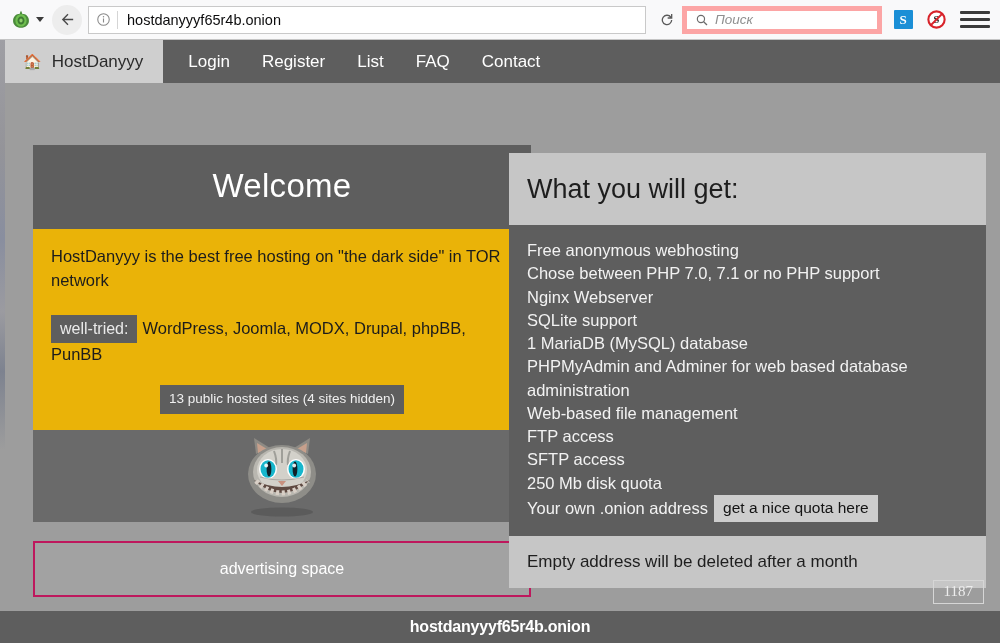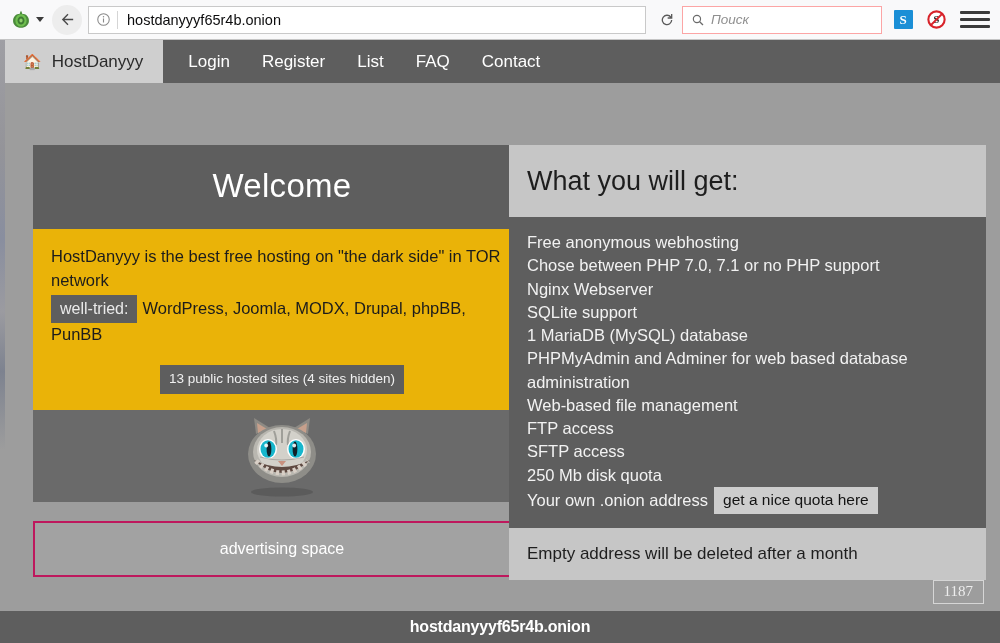--- a/index.html
+++ b/index.html
@@ -50,21 +50,21 @@
     padding-left: 9px; font-size: 14.5px; color: #0c0c0d;
     white-space: nowrap; overflow: hidden;
   }
   .reload-btn {
     width: 30px; height: 26px; flex: 0 0 auto;
     display: flex; align-items: center; justify-content: center;
     cursor: pointer; color: #4a4a4a; font-size: 15px;
   }
   .search-bar {
     width: 200px; height: 28px; flex: 0 0 auto;
-    background: #ffffff; border: 1px solid #fca5a5;
+    background: #ffffff; border: 5px solid #fca5a5;
     display: flex; align-items: center; gap: 6px;
     padding-left: 8px;
   }
   .search-placeholder {
     font-style: italic; font-size: 13.5px; color: #8f8f8f;
   }
   .ext-icon {
     width: 24px; height: 24px; margin-left: 9px; flex: 0 0 auto;
     display: flex; align-items: center; justify-content: center;
     cursor: pointer;
@@ -113,21 +113,21 @@
     color: #ffffff; font-size: 17px; cursor: pointer;
     text-decoration: none;
   }
   #site-nav .nav-link:first-of-type { margin-left: 9px; }
 
   
   #content {
     position: absolute; left: 0; top: 43px; width: 1000px; height: 525px;
   }
   .panel-left  { position: absolute; left: 33px; top: 62px; width: 498px; }
-  .panel-right { position: absolute; left: 509px; top: 62px; width: 477px; }
+  .panel-right { position: absolute; left: 509px; top: 70px; width: 477px; }
 
   .panel-head-dark {
     background: #5e5e5e; color: #ffffff;
     font-size: 33px; font-weight: normal;
     text-align: center; padding: 22px 0 24px;
     letter-spacing: .3px;
   }
   .panel-head-light {
     background: #c6c6c6; color: #1e1e1e;
     font-size: 27px; font-weight: normal;
@@ -145,21 +145,21 @@
   }
   .panel-foot-light {
     background: #c6c6c6; color: #1e1e1e;
     font-size: 17px; padding: 16px 0 16px 18px;
   }
 
   .tag-dark {
     display: inline-block; background: #5e5e5e; color: #eaeaea;
     padding: 2px 9px 3px; margin-right: 5px; font-size: 16px;
   }
-  .cms-line { margin-top: 2px; }
+  .cms-line { margin-top: 22px; }
   .counter-wrap { text-align: center; margin-top: 18px; }
   .counter-badge {
     display: inline-block; background: #5e5e5e; color: #f0f0f0;
     font-size: 13.5px; padding: 4px 9px 5px;
   }
   .cat-panel {
     background: #6a6a6a; height: 92px;
     display: flex; align-items: center; justify-content: center;
   }
   .ad-box {

